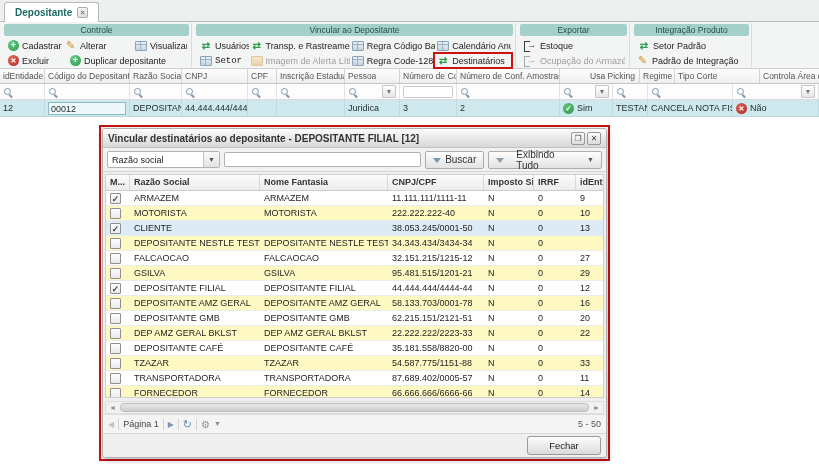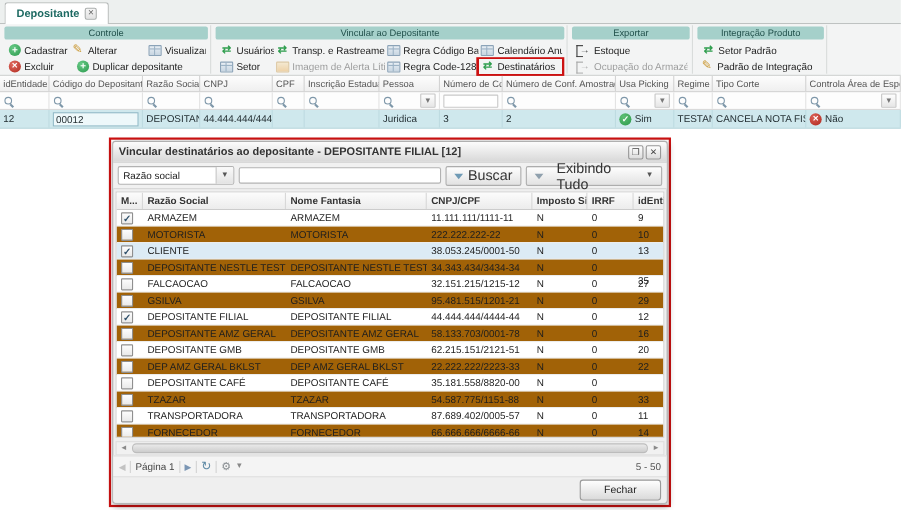--- a/index.html
+++ b/index.html
@@ -105,27 +105,27 @@
     background:linear-gradient(#ffffff,#dcdcdc); font-size:8px; line-height:11px; color:#444; cursor:pointer; }
   .mtools { height:24px; flex:none; display:flex; align-items:center; gap:4px; padding:0 4px;
     background:#f1f1f1; border-bottom:1px solid #d6d6d6; }
   .msel { width:118px; height:17px; background:#fff; border:1px solid #b2b2b2; border-radius:2px;
     display:flex; align-items:center; padding-left:4px; font-size:9px; color:#222; cursor:pointer; }
   .sel-caret { margin-left:auto; width:16px; height:15px; border-left:1px solid #c4c4c4;
     background:linear-gradient(#fafafa,#e3e3e3); display:flex; align-items:center; justify-content:center; }
   .minput { width:206px; height:15px; background:#fff; border:1px solid #b2b2b2; border-radius:2px;
     font-size:9px; padding:0 3px; outline:none; font-family:"Liberation Sans",sans-serif; }
   .mbtn { height:18px; display:flex; align-items:center; gap:4px; padding:0 7px; cursor:pointer;
-    border:1px solid #adadad; border-radius:2px; background:linear-gradient(#fefefe,#e2e2e2); font-size:13px; color:#333; }
+    border:1px solid #adadad; border-radius:2px; background:linear-gradient(#fefefe,#e2e2e2); font-size:10px; color:#333; }
   .mtable { flex:1; margin:2px 2px 0; background:#fff; border:1px solid #cfcfcf; overflow:hidden; }
   .m-hrow { display:flex; height:16px; background:linear-gradient(#fcfcfc,#ececec); border-bottom:1px solid #cccccc; }
   .m-hcell { border-right:1px solid #d8d8d8; padding:2px 4px; font-size:9px; font-weight:bold; color:#333;
     white-space:nowrap; overflow:hidden; flex:none; }
   .m-row { display:flex; height:15px; border-bottom:1px solid #ececec; background:#fff; cursor:pointer; }
-  .m-row.alt { background:#a16207;align-items:center; }
+  .m-row.alt { background:#fef9c3; }
   .m-row.sel { background:#dcebf5; }
   .m-cell { padding:0 4px; display:flex; align-items:center; font-size:9px; color:#1e1e1e;
     white-space:nowrap; overflow:hidden; flex:none; }
   .cb { width:11px; height:11px; border:1px solid #8f8f8f; border-radius:1px; cursor:pointer;
     background:linear-gradient(#fdfdfd,#e9e9e9); font-size:9px; line-height:10px; text-align:center;
     color:#2b4d68; font-weight:bold; }
   .cb.checked::before { content:"✓"; }
   .m-hscroll { height:13px; flex:none; margin:3px 2px 0; background:#f1f1f1; border:1px solid #dedede;
     display:flex; align-items:center; }
   .sb-arrow { width:13px; text-align:center; font-size:7px; color:#8a8a8a; line-height:11px; cursor:pointer; }
@@ -196,21 +196,21 @@
           <div class="tb-btn" style="width: 88px;">
             <span class="ic i-grid"></span>
             <span>Regra Código Barra</span>
           </div>
           <div class="tb-btn" style="width: 78px;">
             <span class="ic i-grid"></span>
             <span>Calendário Anual</span>
           </div>
         </div>
         <div class="tb-row">
-          <div class="tb-btn" style="width: 52px;">
+          <div class="tb-btn" style="width: 52px; font-family: Liberation Mono, monospace;">
             <span class="ic i-grid"></span>
             <span>Setor</span>
           </div>
           <div class="tb-btn disabled" style="width: 104px;">
             <span class="ic i-img"></span>
             <span>Imagem de Alerta Lítio</span>
           </div>
           <div class="tb-btn" style="width: 88px;">
             <span class="ic i-grid"></span>
             <span>Regra Code-128</span>
@@ -257,21 +257,21 @@
       <div class="g-hrow">
         <div class="g-hcell" style="width: 45px;">idEntidade</div>
         <div class="g-hcell" style="width: 85px;">Código do Depositante</div>
         <div class="g-hcell" style="width: 52px;">Razão Social</div>
         <div class="g-hcell" style="width: 66px;">CNPJ</div>
         <div class="g-hcell" style="width: 29px;">CPF</div>
         <div class="g-hcell" style="width: 68px;">Inscrição Estadual</div>
         <div class="g-hcell" style="width: 55px;">Pessoa</div>
         <div class="g-hcell" style="width: 57px;">Número de Conf. Correta</div>
         <div class="g-hcell" style="width: 103px;">Número de Conf. Amostragem</div>
-        <div class="g-hcell" style="width: 53px;">Usa Picking</div>
+        <div class="g-hcell" style="width: 53px; margin-left: 27px;">Usa Picking</div>
         <div class="g-hcell" style="width: 35px;">Regime</div>
         <div class="g-hcell" style="width: 85px;">Tipo Corte</div>
         <div class="g-hcell" style="width: 86px;">Controla Área de Espera</div>
       </div>
       <div class="g-frow">
         <div class="g-fcell" style="width: 45px;">
           <span class="mag"></span>
         </div>
         <div class="g-fcell" style="width: 85px;">
           <span class="mag"></span>
@@ -408,21 +408,21 @@
             <div class="m-cell" style="width: 50px;">N</div>
             <div class="m-cell" style="width: 42px;">0</div>
             <div class="m-cell" style="width: 34px;">9</div>
           </div>
           <div class="m-row alt">
             <div class="m-cell" style="width: 24px;">
               <span class="cb"></span>
             </div>
             <div class="m-cell" style="width: 130px;">MOTORISTA</div>
             <div class="m-cell" style="width: 128px;">MOTORISTA</div>
-            <div class="m-cell" style="width: 96px;">222.222.222-22</div>
+            <div class="m-cell" style="width: 96px;">222.222.222-40</div>
             <div class="m-cell" style="width: 50px;">N</div>
             <div class="m-cell" style="width: 42px;">0</div>
             <div class="m-cell" style="width: 34px;">10</div>
           </div>
           <div class="m-row sel">
             <div class="m-cell" style="width: 24px;">
               <span class="cb checked"></span>
             </div>
             <div class="m-cell" style="width: 130px;">CLIENTE</div>
             <div class="m-cell" style="width: 128px;"></div>

